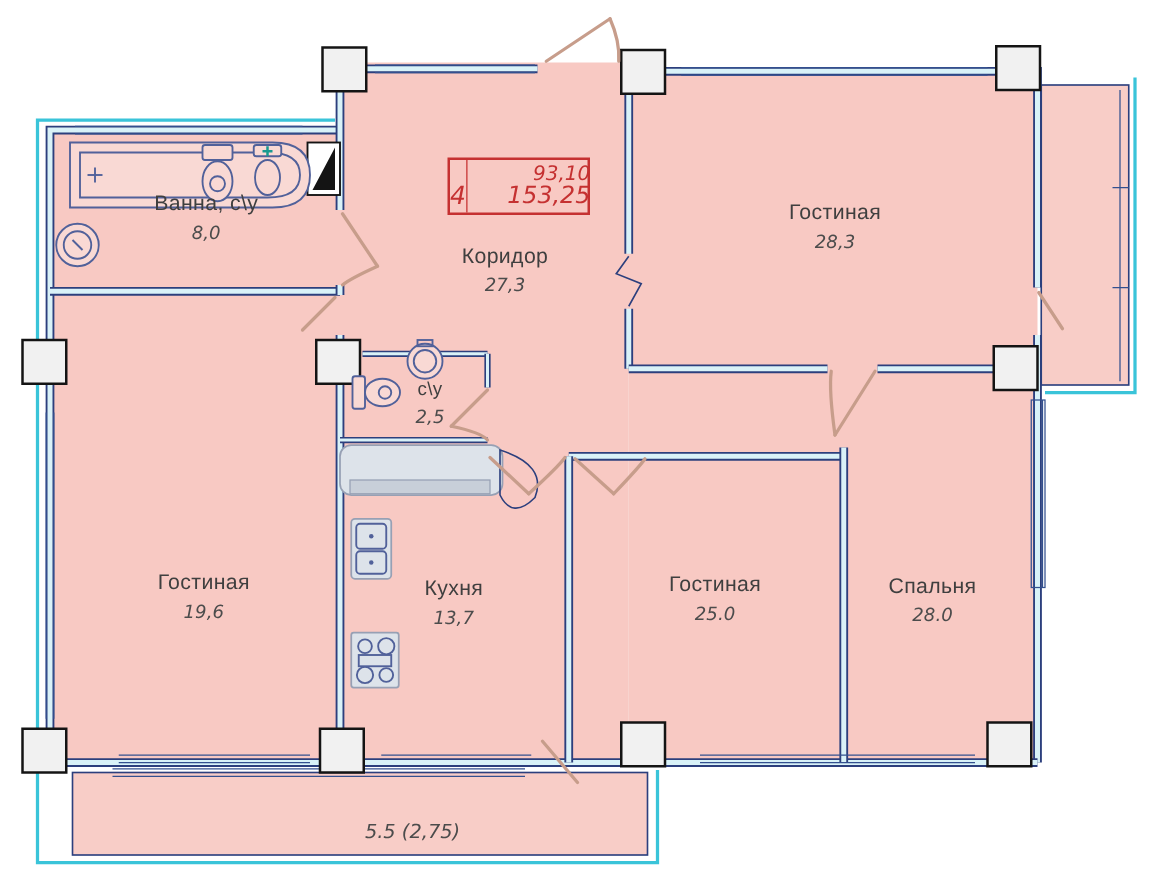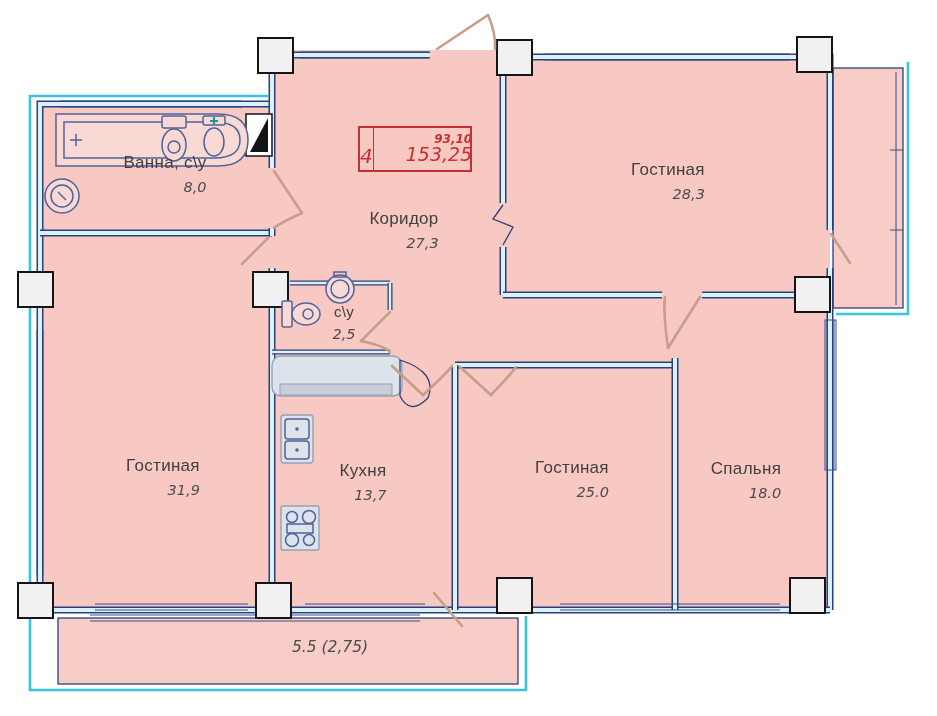--- a/index.html
+++ b/index.html
@@ -19,29 +19,29 @@
   .fixf{stroke:#51619a;stroke-width:1.5;fill:#f9d9d4;}
   .gray{fill:#dde3ea;stroke:#97a0b4;stroke-width:1.4;}
   .door{stroke:#c79d8b;stroke-width:2.6;fill:none;stroke-linecap:round;}
   
   .labels{position:absolute;left:0;top:0;width:768px;height:716px;}
   .room-label{position:absolute;transform:translateX(-50%);text-align:center;
               color:#3f3f3f;white-space:nowrap;}
   .rn{display:block;font-size:17px;letter-spacing:.3px;}
   .rn-sm{font-size:15px;}
   .ra{display:block;font-size:14.5px;font-style:italic;color:#4c4c4c;margin-top:6px;
-      font-family:"DejaVu Sans", sans-serif;text-align:right;}
+      font-family:"DejaVu Sans", sans-serif;}
   .stamp{position:absolute;left:358px;top:126px;width:110px;height:42px;
          border:2px solid #c53131;display:flex;align-items:stretch;color:#c53131;
          font-family:"DejaVu Sans", sans-serif;font-style:italic;}
   .stamp-left{width:26px;border-right:1.5px solid #c53131;display:flex;align-items:flex-end;
               justify-content:center;font-size:20px;padding-bottom:2px;}
   .stamp-right{flex:1;display:flex;flex-direction:column;align-items:flex-end;
                justify-content:center;padding-right:7px;line-height:1.05;}
-  .stamp-top{font-size:12px;font-weight:bold;}
+  .stamp-top{font-size:16px;}
   .stamp-bottom{font-size:19px;margin-left:32px;}
   .watermark{position:absolute;left:341px;top:312px;font-size:72px;font-weight:700;
              color:rgba(255,255,255,0.55);letter-spacing:3px;
              font-family:"DejaVu Sans", sans-serif;}
 </style>
 </head>
 <body>
 
 <div class="page">
 
@@ -260,58 +260,58 @@
   </g>
 </svg>
 
 <div class="labels">
 
   <div class="room-label" style="left:165px;top:153px">
     <span class="rn">Ванна, с\у</span>
     <span class="ra">8,0</span>
   </div>
 
-  <div class="room-label" style="left:404px;top:209px">
+  <div class="room-label" style="left:404px;top:195px">
     <span class="rn">Коридор</span>
     <span class="ra">27,3</span>
   </div>
 
   <div class="room-label" style="left:668px;top:160px">
     <span class="rn">Гостиная</span>
     <span class="ra">28,3</span>
   </div>
 
 
   <div class="room-label" style="left:163px;top:456px">
     <span class="rn">Гостиная</span>
-    <span class="ra">31,9</span>
+    <span class="ra">19,6</span>
   </div>
 
   <div class="room-label" style="left:344px;top:303px">
     <span class="rn rn-sm">с\у</span>
     <span class="ra">2,5</span>
   </div>
 
   <div class="room-label" style="left:363px;top:461px">
     <span class="rn">Кухня</span>
     <span class="ra">13,7</span>
   </div>
 
   <div class="room-label" style="left:572px;top:458px">
     <span class="rn">Гостиная</span>
     <span class="ra">25.0</span>
   </div>
 
   <div class="room-label" style="left:746px;top:459px">
     <span class="rn">Спальня</span>
-    <span class="ra">18.0</span>
+    <span class="ra">28.0</span>
   </div>
 
   <div class="room-label" style="left:330px;top:638px">
-    <span class="ra" style="font-size:15.5px;margin-top:0">5.5 (2,75)</span>
+    <span class="ra" style="font-size:15.5px;margin-top:18px">5.5 (2,75)</span>
   </div>
 </div>
 
 <div class="stamp">
   <div class="stamp-left">4</div>
   <div class="stamp-right">
     <span class="stamp-top">93,10</span>
     <span class="stamp-bottom">153,25</span>
   </div>
 </div>

